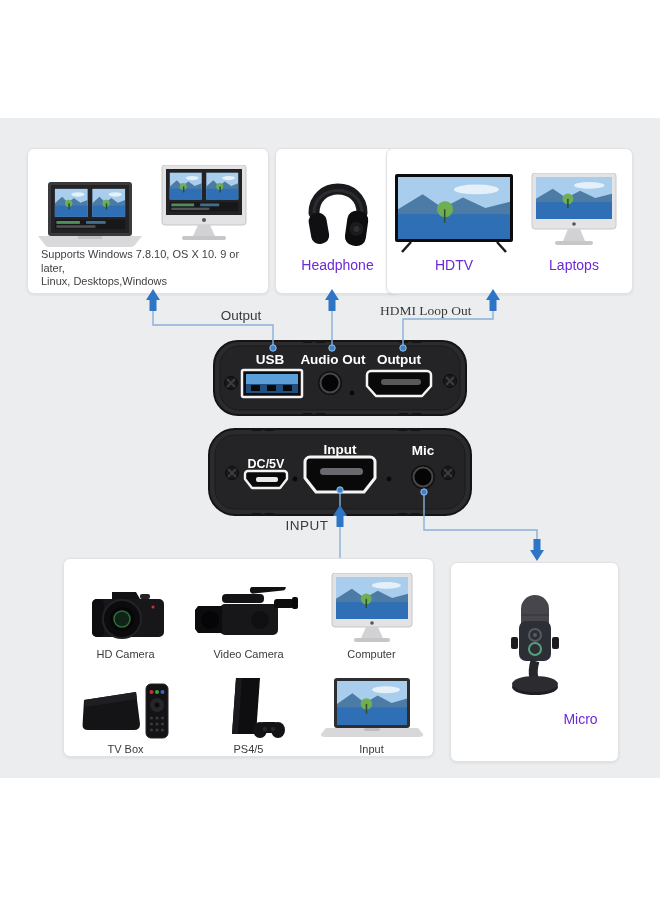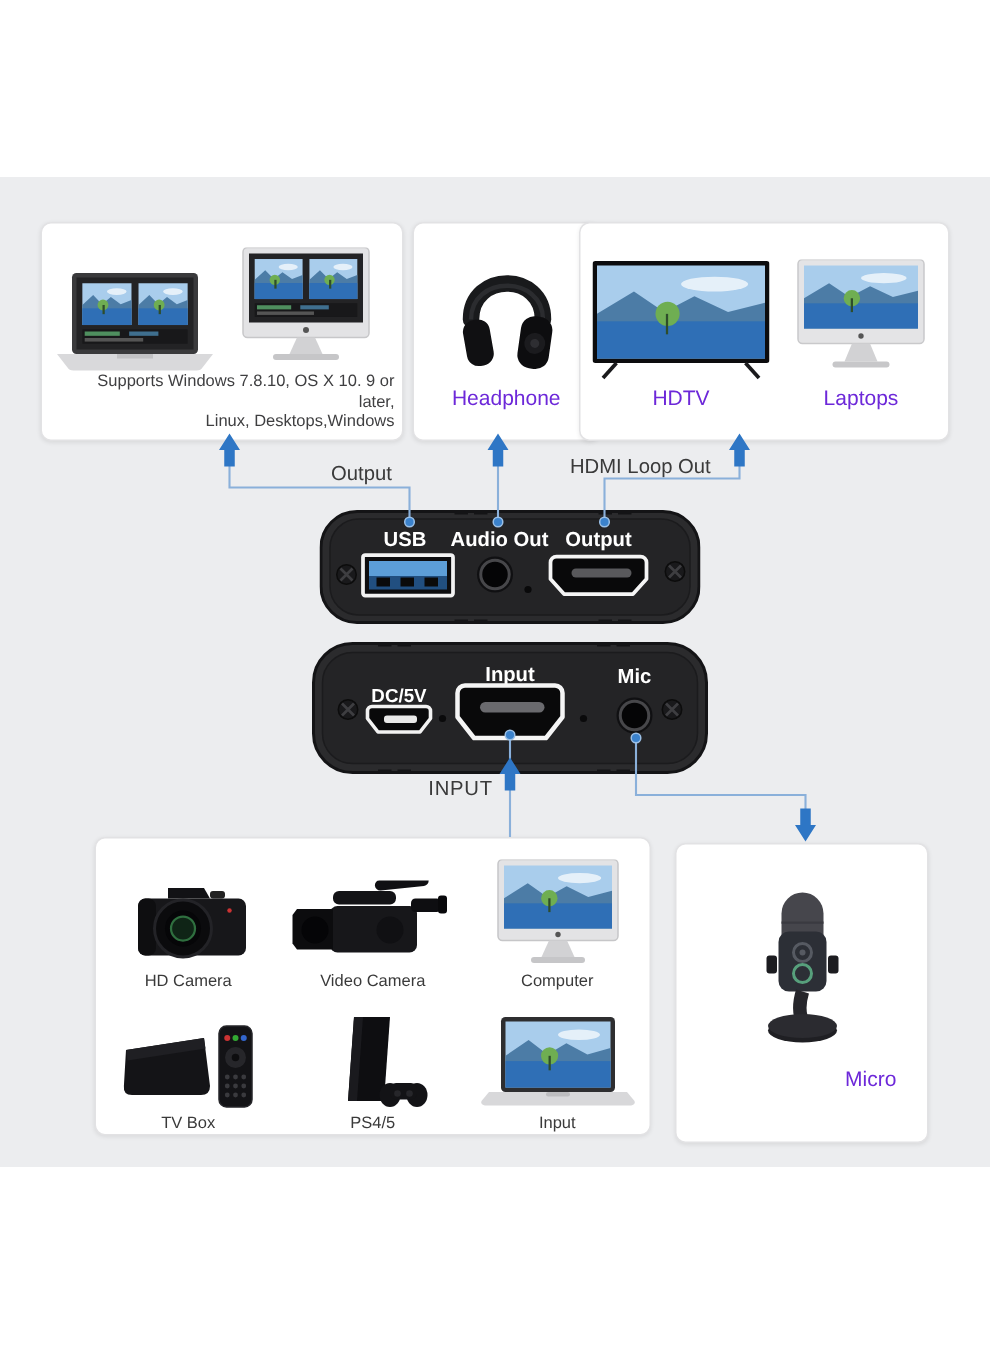--- a/index.html
+++ b/index.html
@@ -3,21 +3,21 @@
 <meta charset="utf-8">
 <style>
   html,body{margin:0;padding:0;}
   #page{position:relative;width:660px;height:900px;background:#ffffff;overflow:hidden;
         font-family:"Liberation Sans",sans-serif;}
   #panel{position:absolute;left:0;top:118px;width:660px;height:660px;background:#ecedef;}
   .card{position:absolute;background:#ffffff;border:1px solid #e2e2e4;border-radius:7px;
         box-shadow:0 1px 3px rgba(0,0,0,.08);}
   .abs{position:absolute;}
   .cardlabel{position:absolute;font-size:14px;color:#6d28d9;text-align:center;}
-  .caption{position:absolute;font-size:11px;line-height:13.5px;color:#3f3f41;text-align:right;}
+  .caption{position:absolute;font-size:11px;line-height:13.5px;color:#3f3f41;}
   .connlabel{position:absolute;font-size:13.5px;color:#3a3a3a;white-space:nowrap;}
   .srcgrid{position:absolute;left:0;top:6px;width:369px;display:grid;
            grid-template-columns:repeat(3,1fr);grid-auto-rows:95px;}
   .srccell{display:flex;flex-direction:column;align-items:center;justify-content:flex-end;}
   .srccell .cl{font-size:11px;color:#3a3a3a;margin-top:3px;}
   svg{display:block;}
   .devtext{font-family:"Liberation Sans",sans-serif;font-weight:bold;fill:#ffffff;}
 </style>
 </head>
 <body>
@@ -131,21 +131,21 @@
           <rect x="31.159999999999997" y="21.84" width="1.5" height="9.24" fill="#2e4d2b"></rect>
         </g>
       <circle cx="47" cy="51" r="1.8" fill="#555"></circle>
       <path d="M41 56 l-5 12 h22 l-5 -12 Z" fill="#d2d2d4"></path>
       <rect x="28" y="68" width="38" height="4" rx="2" fill="#c7c7c9"></rect>
     </svg>
     <div class="cardlabel" style="left:140px;top:108px;width:94px;">Laptops</div>
   </div>
 
   <div class="connlabel" style="left:204px;top:308px;width:74px;text-align:center;">Output</div>
-  <div class="connlabel" style="left:380px;top:303px;">HDMI Loop Out</div>
+  <div class="connlabel" style="left:380px;top:303px;font-family:Liberation Serif, serif;">HDMI Loop Out</div>
   <div class="connlabel" style="left:280px;top:518px;width:54px;text-align:center;letter-spacing:.5px;">INPUT</div>
 
   <svg class="abs" style="left:213px;top:340px;" width="254" height="76" viewBox="0 0 254 76">
     <rect x="1" y="1" width="252" height="74" rx="24" fill="#2b2b2d" stroke="#141416" stroke-width="2"></rect>
     <rect x="7" y="6" width="240" height="64" rx="19" fill="#242426" stroke="#1b1b1d"></rect>
     <g fill="#141416">
       <rect x="90" y="0" width="9" height="3"></rect>
         <rect x="103" y="0" width="9" height="3"></rect>
       <rect x="186" y="0" width="9" height="3"></rect>
         <rect x="199" y="0" width="9" height="3"></rect>

